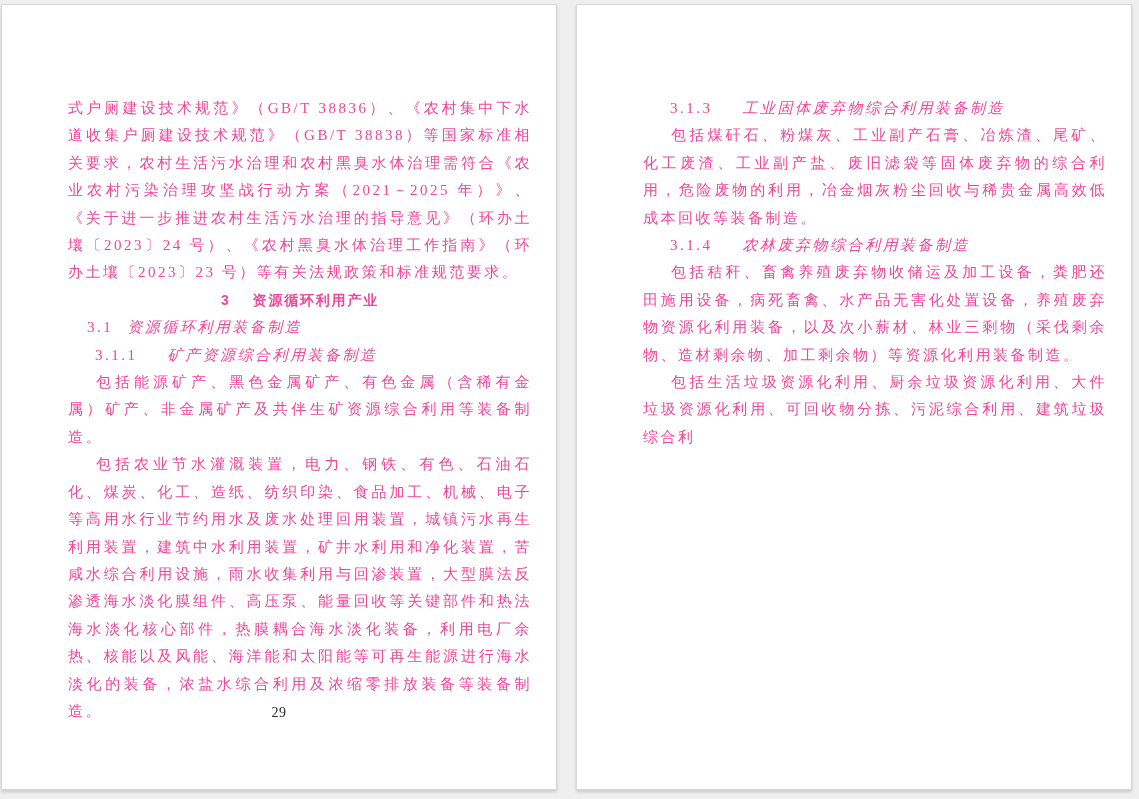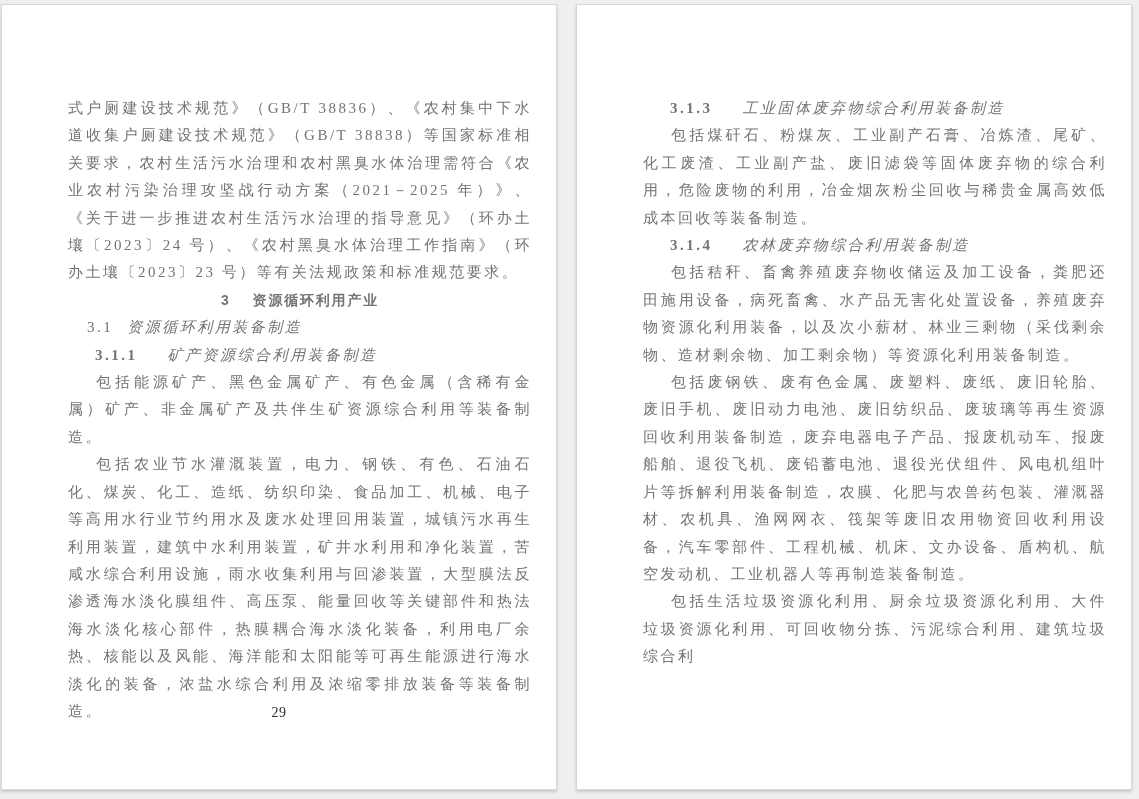--- a/index.html
+++ b/index.html
@@ -29,40 +29,40 @@
   .page-left  { left: 1px; }
   .page-right { left: 576px; }
 
   .blk {
     margin: 0;
     font-size: 15px;
     line-height: 27.4px;
     letter-spacing: 2.5px;
     text-align: justify;
     text-justify: inter-character;
-    color: #737373;
+    color: #ec4899;
   }
   .para { text-indent: 28px; }
   .para-cont { text-indent: 0; }
 
   .h-chapter {
     font-family: "Liberation Sans", "DejaVu Sans", sans-serif;
     font-weight: bold;
     font-size: 14px;
     letter-spacing: 1.8px;
     text-align: center;
   }
   .h-chapter .hnum { margin-right: 22px; font-weight: bold; }
 
   .h-section { padding-left: 19px; text-align: left; }
   .h-section .hnum { margin-right: 14px; }
   .h-section .htitle { font-style: italic; }
 
   .h-sub { padding-left: 27px; text-align: left; }
-  .h-sub .hnum { margin-right: 30px; font-weight: bold; }
+  .h-sub .hnum { margin-right: 30px; }
   .h-sub .htitle { font-style: italic; }
 
   .page-num {
     position: absolute;
     top: 700px;
     left: 0;
     right: 0;
     text-align: center;
     font-size: 14px;
     letter-spacing: 0.5px;
@@ -102,18 +102,17 @@
 
   <p class="blk para">包括煤矸石、粉煤灰、工业副产石膏、冶炼渣、尾矿、化工废渣、工业副产盐、废旧滤袋等固体废弃物的综合利用，危险废物的利用，冶金烟灰粉尘回收与稀贵金属高效低成本回收等装备制造。</p>
 
   <p class="blk h-sub">
     <span class="hnum">3.1.4</span><span class="htitle">农林废弃物综合利用装备制造</span>
   </p>
 
   <p class="blk para">包括秸秆、畜禽养殖废弃物收储运及加工设备，粪肥还田施用设备，病死畜禽、水产品无害化处置设备，养殖废弃物资源化利用装备，以及次小薪材、林业三剩物（采伐剩余物、造材剩余物、加工剩余物）等资源化利用装备制造。</p>
 
 
-  <p class="blk para">包括废钢铁、废有色金属、废塑料、废纸、废旧轮胎、废旧手机、废旧动力电池、废旧纺织品、废玻璃等再生资源回收利用装备制造，废弃电器电子产品、报废机动车、报废船舶、退役飞机、废铅蓄电池、退役光伏组件、风电机组叶片等拆解利用装备制造，农膜、化肥与农兽药包装、灌溉器材、农机具、渔网网衣、筏架等废旧农用物资回收利用设备，汽车零部件、工程机械、机床、文办设备、盾构机、航空发动机、工业机器人等再制造装备制造。</p>
 
 
   <p class="blk para">包括生活垃圾资源化利用、厨余垃圾资源化利用、大件垃圾资源化利用、可回收物分拣、污泥综合利用、建筑垃圾综合利</p>
 
 </div>
 
 </body></html>

